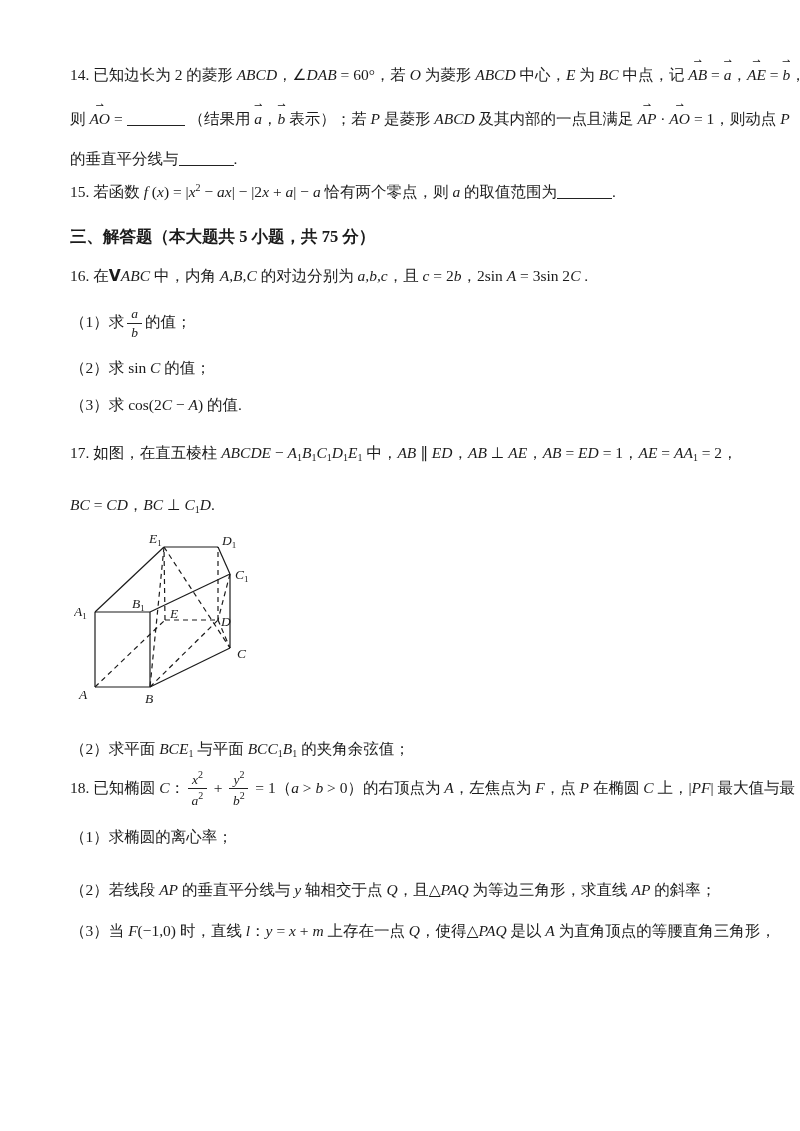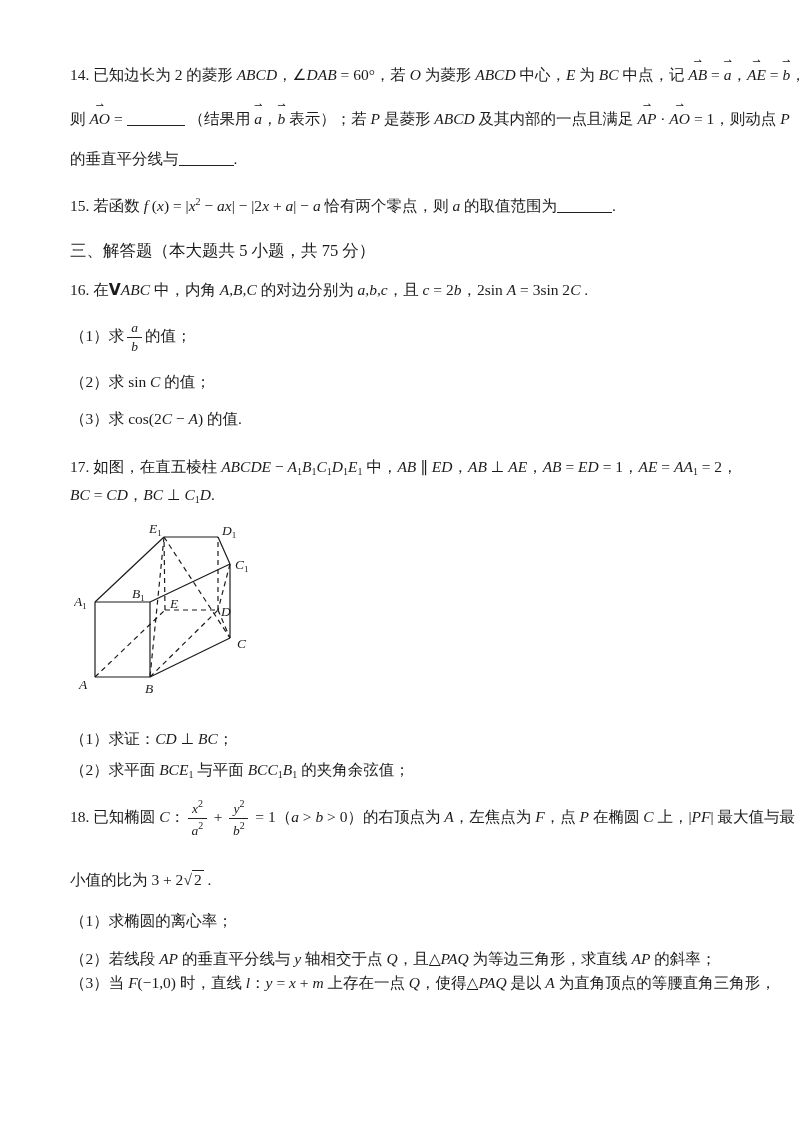--- a/index.html
+++ b/index.html
@@ -3,49 +3,49 @@
 <meta charset="utf-8">
 <style>
   html,body{margin:0;padding:0;}
   body{
     width:800px;height:1131px;background:#ffffff;color:#1b1b1b;
     font-family:"Liberation Serif","DejaVu Sans",serif;
     overflow:hidden;
   }
   #content{padding:0 38px 0 70px;font-size:15.5px;line-height:1.5;}
   p.line{margin:0;white-space:nowrap;}
-  .bold-head{font-weight:normal;font-size:16.5px;}
+  .bold-head{font-weight:bold;font-size:16.5px;}
   .mi{font-style:italic;}
   .msub{font-size:10px;vertical-align:-3px;font-style:normal;}
   .msup{font-size:10px;vertical-align:6px;font-style:normal;}
   .bigv{font-family:"DejaVu Sans",sans-serif;font-weight:bold;font-style:normal;}
   .vec{position:relative;display:inline-block;font-style:italic;padding-top:7px;line-height:1.05;vertical-align:baseline;}
   .vec .arr{position:absolute;top:-3px;left:50%;transform:translateX(-50%);font-size:10px;font-style:normal;line-height:1;}
   .blank{display:inline-block;border-bottom:1px solid #222;height:15px;vertical-align:-2px;}
   .frac{display:inline-block;vertical-align:middle;text-align:center;font-size:13.5px;line-height:1.15;margin:0 3px;}
   .frac .num{display:block;border-bottom:1.2px solid #222;padding:0 4px 1px;}
   .frac .den{display:block;padding-top:1px;}
   .sqrt{display:inline-block;white-space:nowrap;}
   .sqrt .rad{font-style:normal;}
   .sqrt .bar{border-top:1.2px solid #222;padding:0 2px;}
   .fig-wrap{margin-left:4px;}
   .fig-label{font-family:"Liberation Serif","DejaVu Sans",serif;font-style:italic;font-size:13.5px;fill:#1b1b1b;}
   .fig-sub{font-style:normal;font-size:9px;}
   
   #content > :nth-child(1){margin-top:60px}
   #content > :nth-child(2){margin-top:18px}
   #content > :nth-child(3){margin-top:16px}
-  #content > :nth-child(4){margin-top:24px}
+  #content > :nth-child(4){margin-top:10px}
   #content > :nth-child(5){margin-top:22px}
   #content > :nth-child(6){margin-top:14px}
   #content > :nth-child(7){margin-top:18px}
   #content > :nth-child(8){margin-top:16px}
   #content > :nth-child(9){margin-top:14px}
   #content > :nth-child(10){margin-top:24px}
-  #content > :nth-child(11){margin-top:4px}
+  #content > :nth-child(11){margin-top:28px}
   #content > :nth-child(12){margin-top:10px}
   #content > :nth-child(13){margin-top:12px}
   #content > :nth-child(14){margin-top:8px}
   #content > :nth-child(15){margin-top:16px}
   #content > :nth-child(16){margin-top:30px}
   #content > :nth-child(17){margin-top:18px}
   #content > :nth-child(18){margin-top:14px}
   #content > :nth-child(19){margin-top:1px}
   #content > :nth-child(20){margin-top:8px}
 </style>
@@ -88,20 +88,18 @@
         <text x="71" y="176" class="fig-label">B</text>
         <text x="163" y="131" class="fig-label">C</text>
         <text x="147" y="99" class="fig-label">D</text>
         <text x="96" y="91" class="fig-label">E</text>
         <text x="0" y="89" class="fig-label">A<tspan class="fig-sub" dy="3">1</tspan></text>
         <text x="58" y="81" class="fig-label">B<tspan class="fig-sub" dy="3">1</tspan></text>
         <text x="161" y="52" class="fig-label">C<tspan class="fig-sub" dy="3">1</tspan></text>
         <text x="148" y="18" class="fig-label">D<tspan class="fig-sub" dy="3">1</tspan></text>
         <text x="75" y="16" class="fig-label">E<tspan class="fig-sub" dy="3">1</tspan></text>
       </svg></div>
-    <p class="line"><span class="txt">（1）求证：</span><span class="mi">CD</span><span class="txt"> ⊥ </span><span class="mi">BC</span><span class="txt">；</span></p>
     <p class="line"><span class="txt">（2）求平面 </span><span class="mi">BCE</span><span class="msub">1</span><span class="txt"> 与平面 </span><span class="mi">BCC</span><span class="msub">1</span><span class="mi">B</span><span class="msub">1</span><span class="txt"> 的夹角余弦值；</span></p>
     <p class="line"><span class="txt">18. 已知椭圆 </span><span class="mi">C</span><span class="txt">：</span><span class="frac"><span class="num"><span class="mi">x</span><span class="msup">2</span></span><span class="den"><span class="mi">a</span><span class="msup">2</span></span></span><span class="txt"> + </span><span class="frac"><span class="num"><span class="mi">y</span><span class="msup">2</span></span><span class="den"><span class="mi">b</span><span class="msup">2</span></span></span><span class="txt"> = 1（</span><span class="mi">a</span><span class="txt"> &gt; </span><span class="mi">b</span><span class="txt"> &gt; 0）的右顶点为 </span><span class="mi">A</span><span class="txt">，左焦点为 </span><span class="mi">F</span><span class="txt">，点 </span><span class="mi">P</span><span class="txt"> 在椭圆 </span><span class="mi">C</span><span class="txt"> 上，|</span><span class="mi">PF</span><span class="txt">| 最大值与最</span></p>
-    <p class="line"><span class="txt">小值的比为 3 + 2</span><span class="sqrt"><span class="rad">√</span><span class="bar">2</span></span><span class="txt"> .</span></p>
     <p class="line"><span class="txt">（1）求椭圆的离心率；</span></p>
     <p class="line"><span class="txt">（2）若线段 </span><span class="mi">AP</span><span class="txt"> 的垂直平分线与 </span><span class="mi">y</span><span class="txt"> 轴相交于点 </span><span class="mi">Q</span><span class="txt">，且△</span><span class="mi">PAQ</span><span class="txt"> 为等边三角形，求直线 </span><span class="mi">AP</span><span class="txt"> 的斜率；</span></p>
     <p class="line"><span class="txt">（3）当 </span><span class="mi">F</span><span class="txt">(−1,0) 时，直线 </span><span class="mi">l</span><span class="txt">：</span><span class="mi">y</span><span class="txt"> = </span><span class="mi">x</span><span class="txt"> + </span><span class="mi">m</span><span class="txt"> 上存在一点 </span><span class="mi">Q</span><span class="txt">，使得△</span><span class="mi">PAQ</span><span class="txt"> 是以 </span><span class="mi">A</span><span class="txt"> 为直角顶点的等腰直角三角形，</span></p>
   </div>
 
 </body></html>

